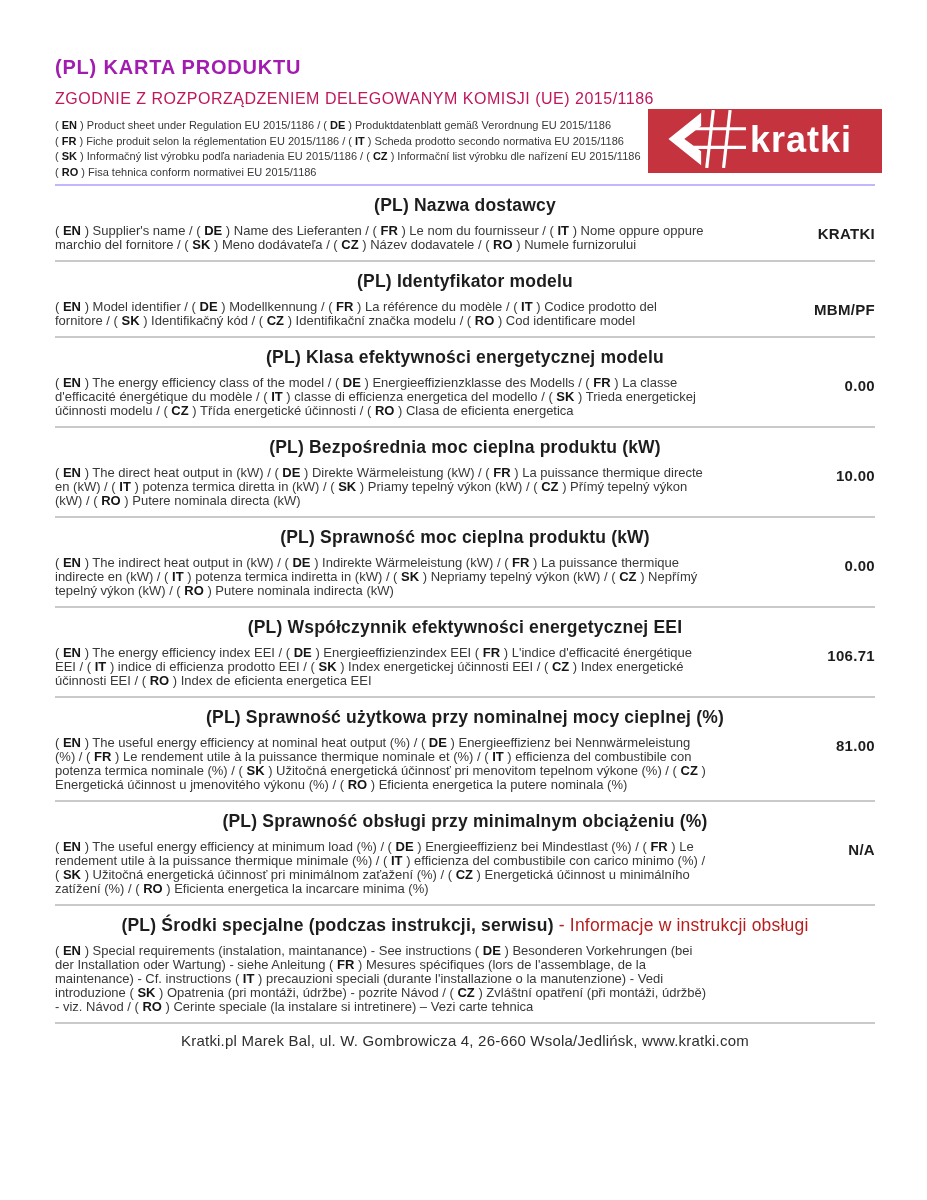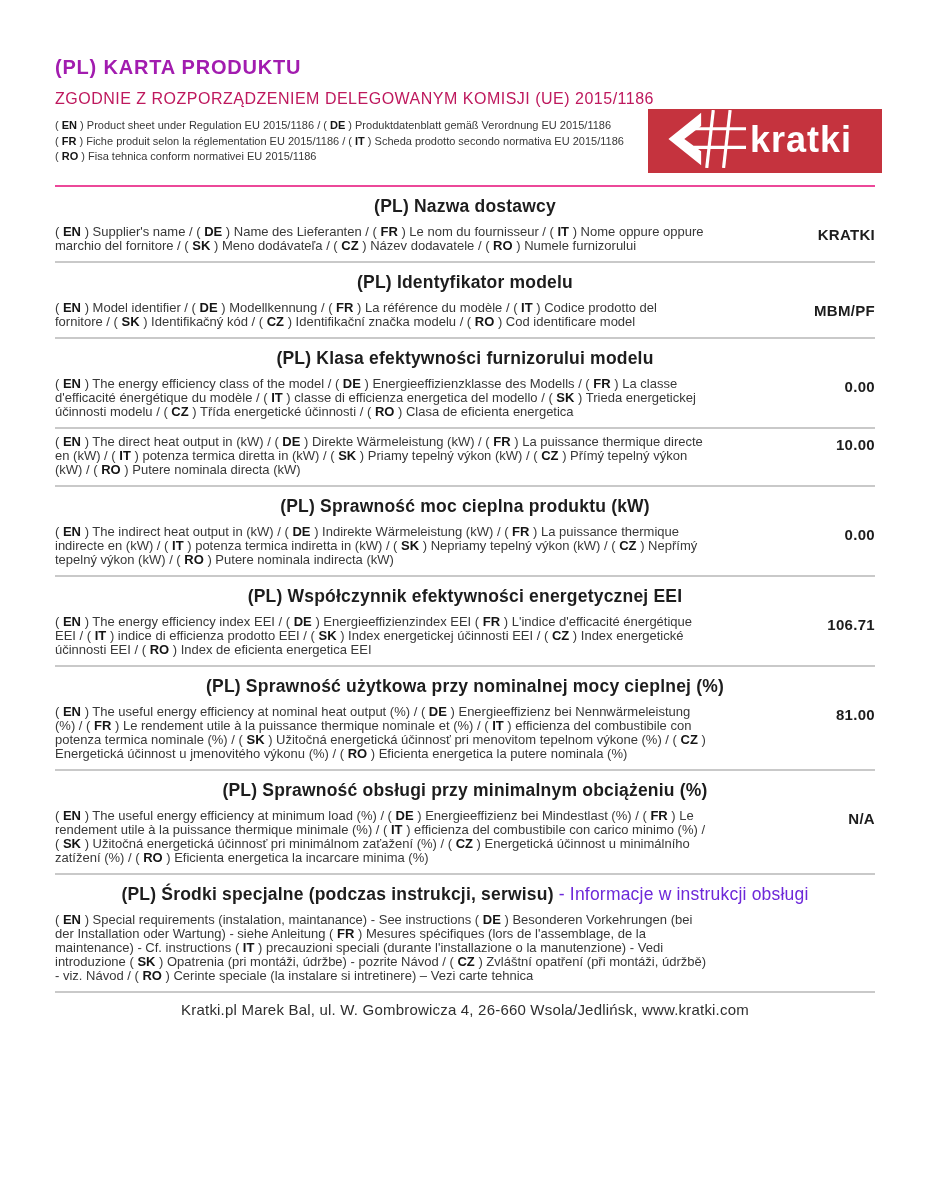--- a/index.html
+++ b/index.html
@@ -17,30 +17,30 @@
   }
   .logo-box{
     position:absolute;top:53px;right:45px;width:234px;height:64px;
     display:flex;align-items:center;justify-content:flex-start;
   }
   .logo-icon{margin-left:12px;flex:0 0 auto;}
   .logo-word{
     color:#ffffff;font-size:36px;font-weight:bold;letter-spacing:1px;margin-left:4px;
     line-height:1;padding-bottom:3px;
   }
-  .intro{margin-top:10px;padding-bottom:20px;border-bottom:2px solid #ec4899;}
+  .intro{margin-top:10px;padding-bottom:4px;border-bottom:2px solid #c4b5fd;}
   .intro p{margin:0;font-size:11px;line-height:15.6px;color:#383838;}
   .intro b, .desc b{color:#151515;}
   .section{border-bottom:2px solid #c9c9c9;padding:6px 0 8px 0;}
   .section h2{
     margin:0 0 6px 0;font-size:17.5px;line-height:26px;font-weight:bold;color:#1d1d1d;
     letter-spacing:0.2px;
     text-align:center;
   }
-  .section h2 .suffix{font-weight:normal;color:#6d28d9;white-space:pre-wrap;}
+  .section h2 .suffix{font-weight:normal;color:#b91c1c;white-space:pre-wrap;}
   .suffix:empty{display:none;}
   .section-body{display:flex;align-items:flex-start;}
   .desc{width:652px;font-size:13px;line-height:14px;color:#383838;}
   .value{
     margin-left:auto;font-size:15px;font-weight:bold;color:#1d1d1d;
     line-height:16px;margin-top:2px;letter-spacing:0.3px;white-space:nowrap;
   }
   .value:empty{display:none;}
   .footer{
     margin:8px 0 0 0;text-align:center;font-size:15px;color:#2e2e2e;letter-spacing:0.2px;
@@ -64,20 +64,21 @@
           <line x1="36" y1="20" x2="92" y2="20" stroke="#ffffff" stroke-width="3.4"></line>
           <line x1="36" y1="40" x2="92" y2="40" stroke="#ffffff" stroke-width="3.4"></line>
         </svg>
       </span>
       <span class="logo-word">kratki</span>
     </div>
 
     <div class="intro">
       <p>( <b>EN</b> ) Product sheet under Regulation EU 2015/1186 / ( <b>DE</b> ) Produktdatenblatt gemäß Verordnung EU 2015/1186</p>
       <p>( <b>FR</b> ) Fiche produit selon la réglementation EU 2015/1186 / ( <b>IT</b> ) Scheda prodotto secondo normativa EU 2015/1186</p>
+      <p>( <b>SK</b> ) Informačný list výrobku podľa nariadenia EU 2015/1186 / ( <b>CZ</b> ) Informační list výrobku dle nařízení EU 2015/1186</p>
       <p>( <b>RO</b> ) Fisa tehnica conform normativei EU 2015/1186</p>
     </div>
   </div>
 
   <div>
     <div class="section">
       <h2><span>(PL) Nazwa dostawcy</span></h2>
       <div class="section-body">
         <div class="desc">( <b>EN</b> ) Supplier's name / ( <b>DE</b> ) Name des Lieferanten / ( <b>FR</b> ) Le nom du fournisseur / ( <b>IT</b> ) Nome oppure oppure marchio del fornitore / ( <b>SK</b> ) Meno dodávateľa / ( <b>CZ</b> ) Název dodavatele / ( <b>RO</b> ) Numele furnizorului</div>
         <div class="value">KRATKI</div>
@@ -86,28 +87,29 @@
 
     <div class="section">
       <h2><span>(PL) Identyfikator modelu</span></h2>
       <div class="section-body">
         <div class="desc">( <b>EN</b> ) Model identifier / ( <b>DE</b> ) Modellkennung / ( <b>FR</b> ) La référence du modèle / ( <b>IT</b> ) Codice prodotto del fornitore / ( <b>SK</b> ) Identifikačný kód / ( <b>CZ</b> ) Identifikační značka modelu / ( <b>RO</b> ) Cod identificare model</div>
         <div class="value">MBM/PF</div>
       </div>
     </div>
 
     <div class="section">
-      <h2><span>(PL) Klasa efektywności furnizorului modelu</span></h2>
+      <h2><span>(PL) Klasa efektywności energetycznej modelu</span></h2>
       <div class="section-body">
         <div class="desc">( <b>EN</b> ) The energy efficiency class of the model / ( <b>DE</b> ) Energieeffizienzklasse des Modells / ( <b>FR</b> ) La classe d'efficacité énergétique du modèle / ( <b>IT</b> ) classe di efficienza energetica del modello / ( <b>SK</b> ) Trieda energetickej účinnosti modelu / ( <b>CZ</b> ) Třída energetické účinnosti / ( <b>RO</b> ) Clasa de eficienta energetica</div>
         <div class="value">0.00</div>
       </div>
     </div>
 
     <div class="section">
+      <h2><span>(PL) Bezpośrednia moc cieplna produktu (kW)</span></h2>
       <div class="section-body">
         <div class="desc">( <b>EN</b> ) The direct heat output in (kW) / ( <b>DE</b> ) Direkte Wärmeleistung (kW) / ( <b>FR</b> ) La puissance thermique directe en (kW) / ( <b>IT</b> ) potenza termica diretta in (kW) / ( <b>SK</b> ) Priamy tepelný výkon (kW) / ( <b>CZ</b> ) Přímý tepelný výkon (kW) / ( <b>RO</b> ) Putere nominala directa (kW)</div>
         <div class="value">10.00</div>
       </div>
     </div>
 
     <div class="section">
       <h2><span>(PL) Sprawność moc cieplna produktu (kW)</span></h2>
       <div class="section-body">
         <div class="desc">( <b>EN</b> ) The indirect heat output in (kW) / ( <b>DE</b> ) Indirekte Wärmeleistung (kW) / ( <b>FR</b> ) La puissance thermique indirecte en (kW) / ( <b>IT</b> ) potenza termica indiretta in (kW) / ( <b>SK</b> ) Nepriamy tepelný výkon (kW) / ( <b>CZ</b> ) Nepřímý tepelný výkon (kW) / ( <b>RO</b> ) Putere nominala indirecta (kW)</div>

